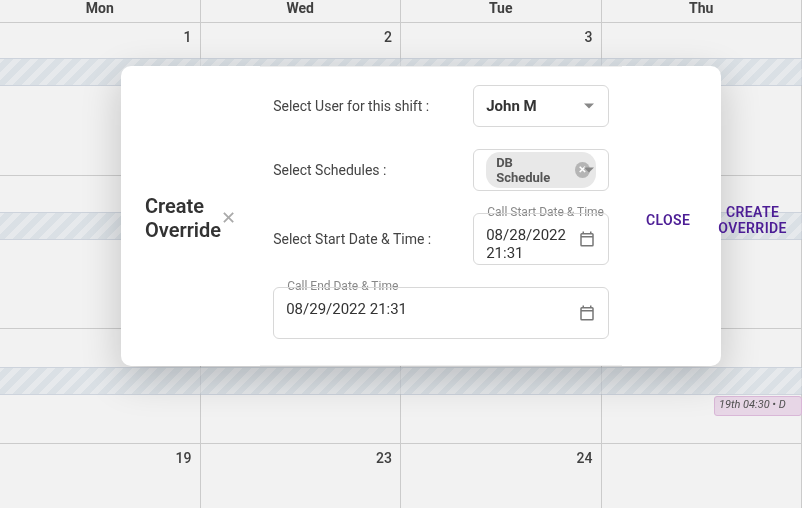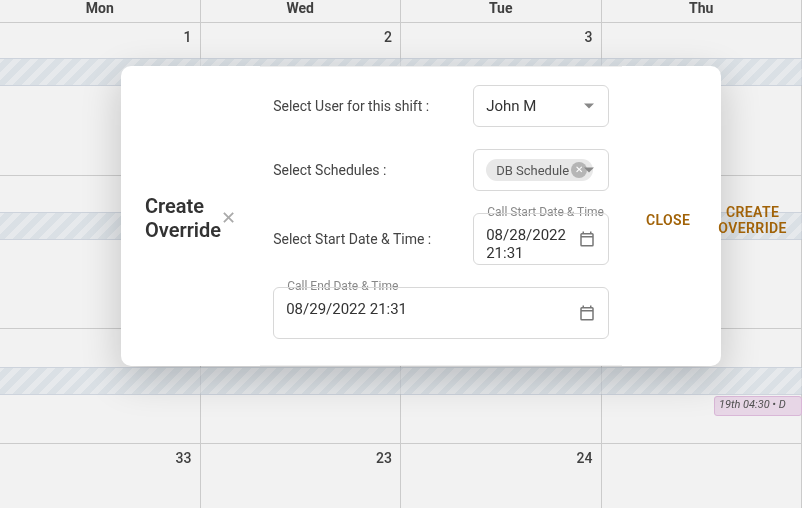--- a/index.html
+++ b/index.html
@@ -46,39 +46,39 @@
     .modal-body { border-top: 1px solid #eee; border-bottom: 1px solid #eee; padding: 18px 13px 26px; }
     .row { display: flex; align-items: center; margin-bottom: 22px; }
     .row:last-child { margin-bottom: 0; }
     .row-label { width: 200px; font-size: 14px; color: #444; }
 
     .field {
       flex: 1; border: 1px solid #d8d8d8; border-radius: 6px; height: 42px;
       display: flex; align-items: center; padding: 0 12px; position: relative;
       font-size: 15px; color: #333;
     }
-    .field.select { cursor: pointer; }
+    .field.select { cursor: pointer; font-weight: bold; }
     .field .caret { position: absolute; right: 14px; top: 50%; transform: translateY(-50%); width: 0; height: 0;
       border-left: 5px solid transparent; border-right: 5px solid transparent; border-top: 5px solid #888; }
 
     .chip { display: inline-flex; align-items: center; background: #e8e8e8; border-radius: 14px;
-      padding: 3px 6px 3px 10px; font-size: 13px; color: #555; gap: 2px; }
+      padding: 3px 6px 3px 10px; font-size: 13px; color: #555; gap: 10px; }
     .chip-x { width: 16px; height: 16px; border-radius: 50%; background: #b5b5b5; color: #fff;
       display: inline-flex; align-items: center; justify-content: center; font-size: 10px; line-height: 1; cursor: pointer; }
 
     .dt-wrap { flex: 1; position: relative; }
     .dt-field { border: 1px solid #d8d8d8; border-radius: 6px; height: 52px; padding: 12px 42px 0 12px;
       font-size: 15px; color: #333; position: relative; }
     .dt-float { position: absolute; left: 10px; top: -8px; background: #fff; padding: 0 4px;
       font-size: 12px; color: #888; }
     .cal-icon { position: absolute; right: 12px; top: 50%; transform: translateY(-50%); width: 18px; height: 18px; fill: #777; }
 
     .modal-foot { padding: 14px 24px; display: flex; justify-content: flex-end; gap: 28px; }
     .text-btn { background: none; border: none; font-size: 14px; font-weight: 600; letter-spacing: 0.4px;
-      color: #a16207; cursor: pointer; margin-top: 8px; }
+      color: #4c1d95; cursor: pointer; margin-top: 8px; }
   </style>
 </head>
 <body>
 
 <div class="cal">
   <div class="cal-header">
     <div>Mon</div>
     <div>Wed</div>
     <div>Tue</div>
     <div>Thu</div>
@@ -103,21 +103,21 @@
       <div class="cal-cell"></div>
     </div>
     <div class="cal-row">
       <div class="cal-cell"></div>
       <div class="cal-cell"></div>
       <div class="cal-cell"></div>
       <div class="cal-cell"></div>
     </div>
     <div class="cal-row">
       <div class="cal-cell">
-          <span class="cal-date">33</span>
+          <span class="cal-date">19</span>
         </div>
       <div class="cal-cell">
           <span class="cal-date">23</span>
         </div>
       <div class="cal-cell">
           <span class="cal-date">24</span>
         </div>
       <div class="cal-cell"></div>
     </div>
 

